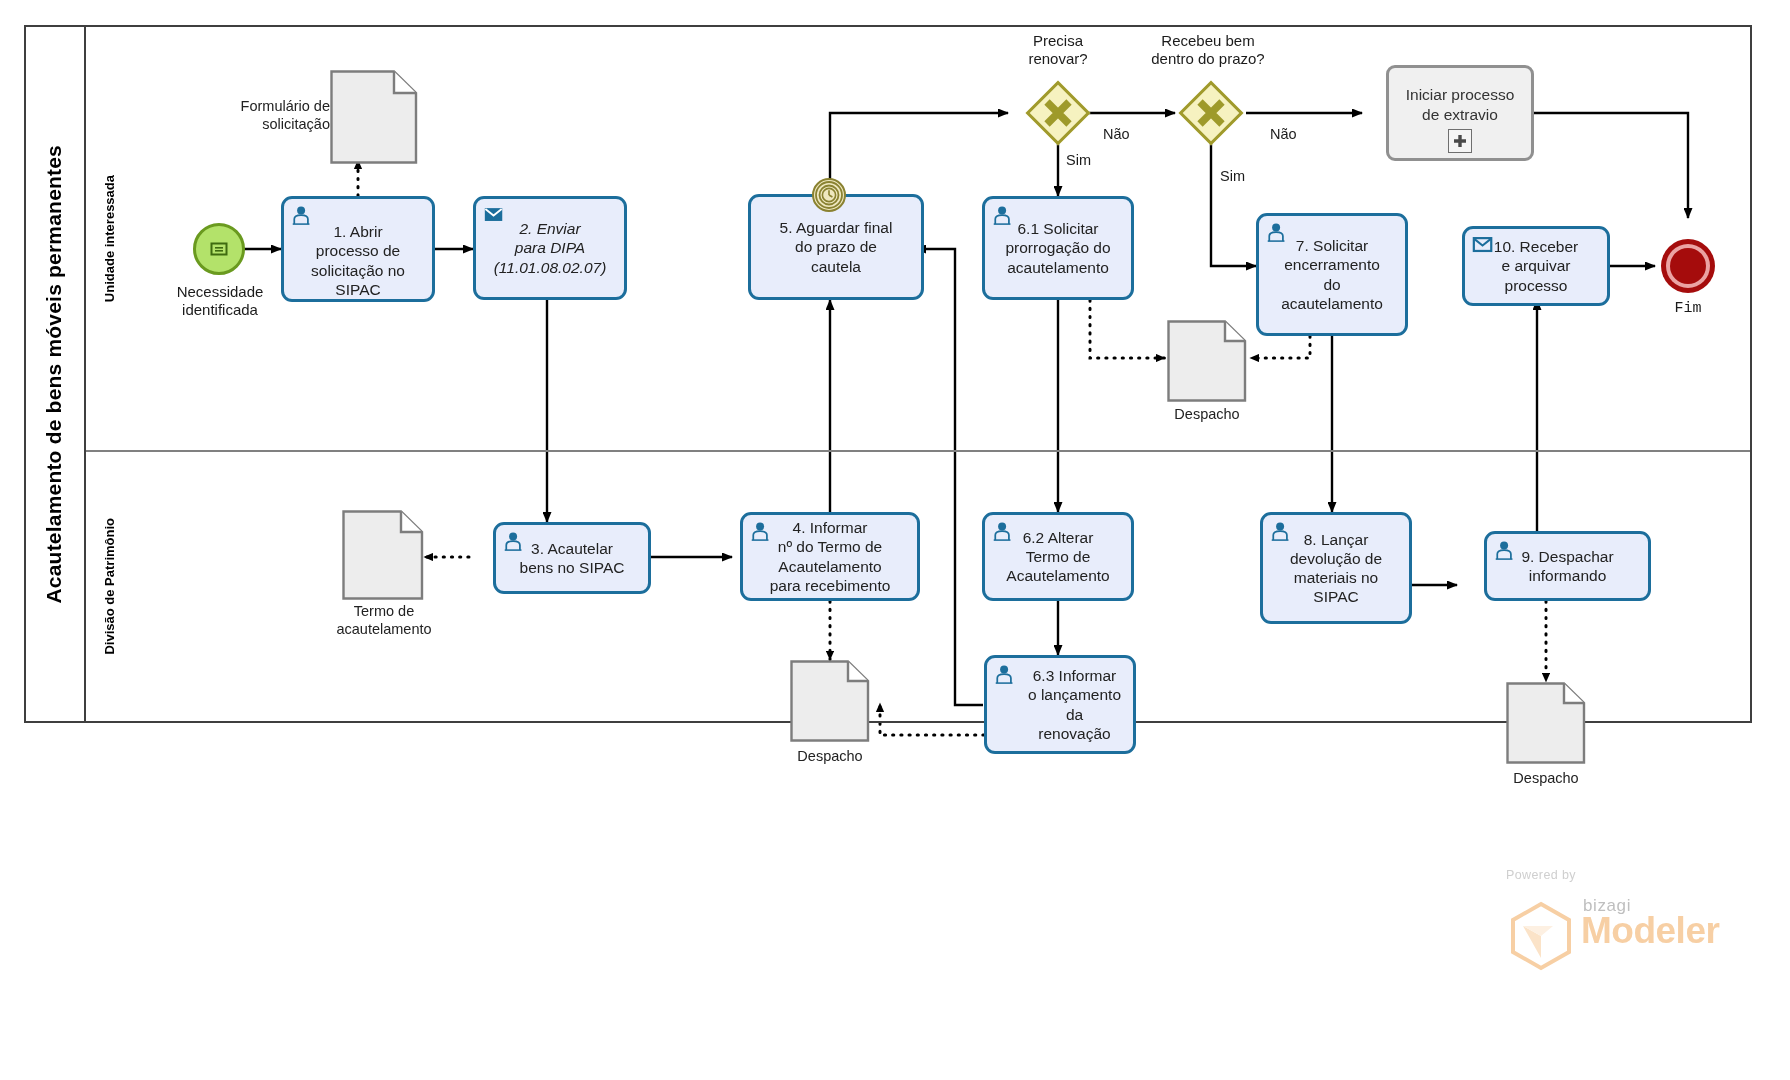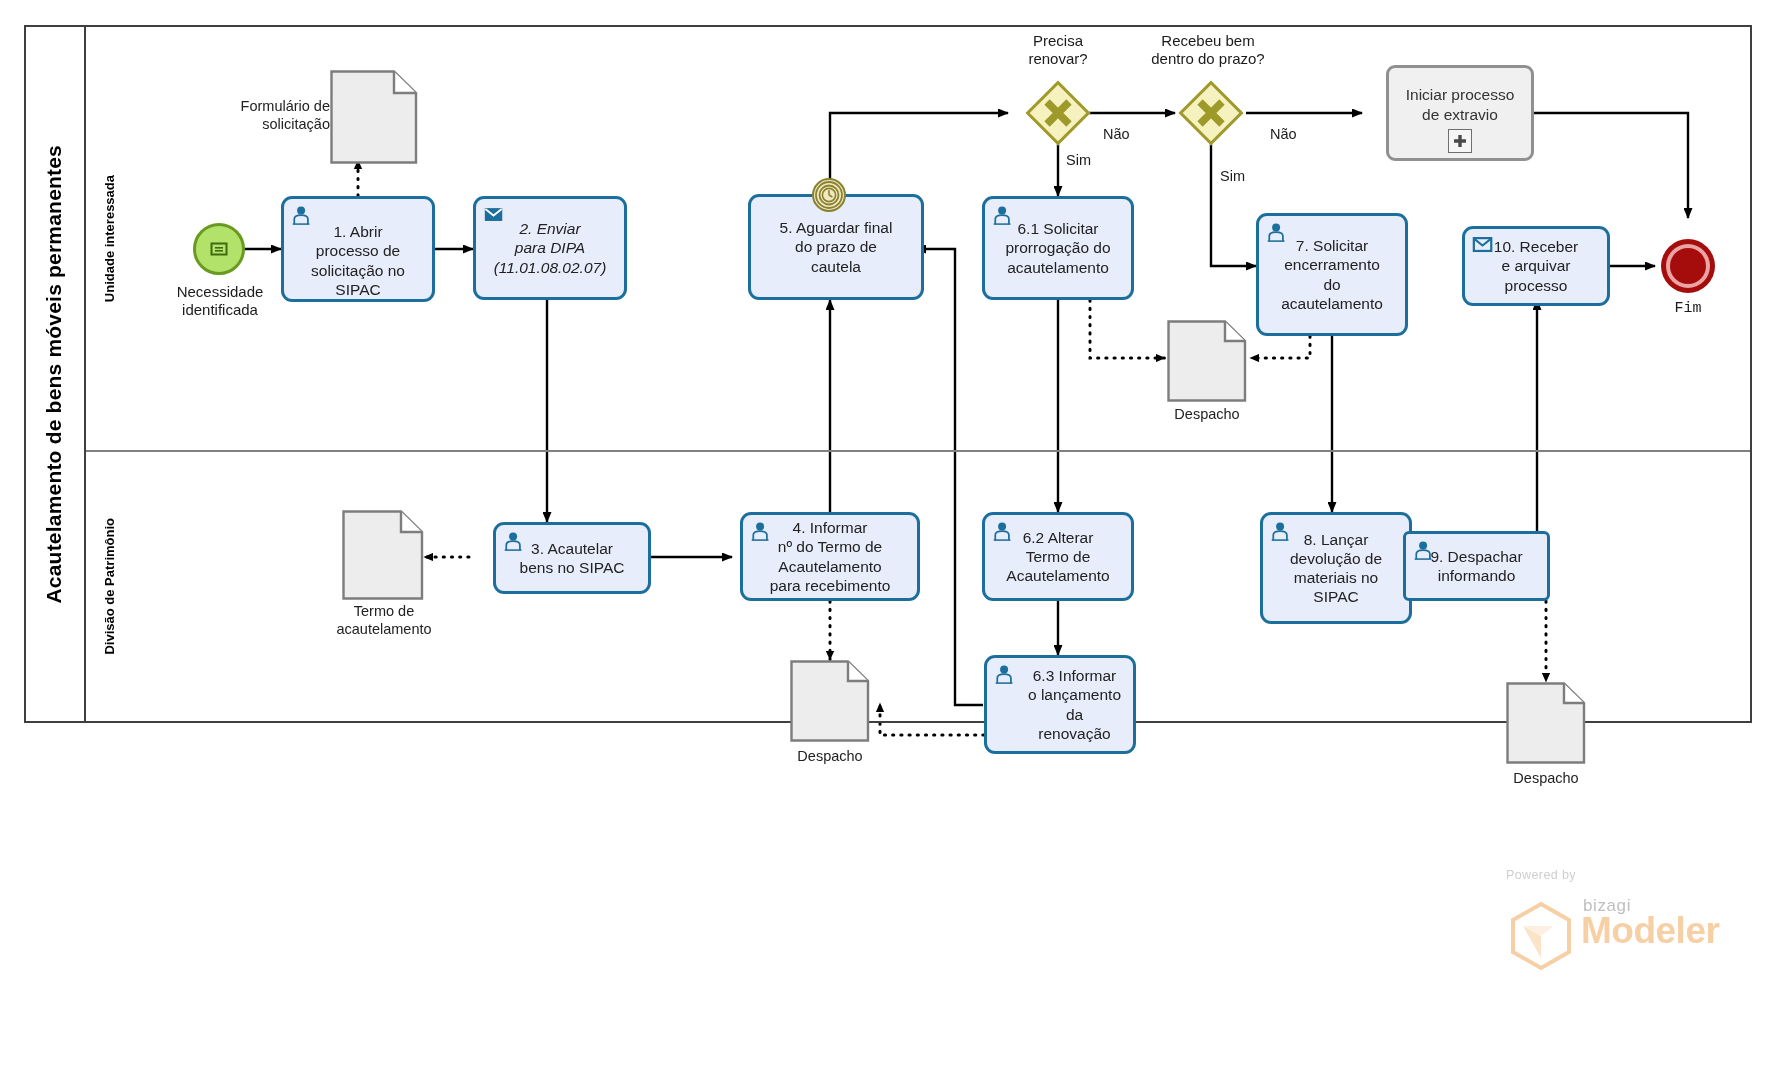--- a/index.html
+++ b/index.html
@@ -366,21 +366,21 @@
       <path d="M1.8,21 H20.2" stroke="#1c6e9c" stroke-width="1.7"></path>
     </svg>
     <div class="lbl">
       <div>8. Lançar</div>
       <div>devolução de</div>
       <div>materiais no</div>
       <div>SIPAC</div>
     </div>
   </div>
 
-  <div class="task" style="left:1403px;top:531px;width:147px;height:70px;border-radius:6px;">
+  <div class="task" style="left:1484px;top:531px;width:167px;height:70px;">
     <svg class="tico" viewBox="0 0 24 22">
       <circle cx="11" cy="6" r="4.4" fill="#1c6e9c"></circle>
       <path d="M3.5,21 V15.5 C3.5,12.6 6.8,11.2 11,11.2 C15.2,11.2 18.5,12.6 18.5,15.5 V21" fill="none" stroke="#1c6e9c" stroke-width="1.9"></path>
       <path d="M1.8,21 H20.2" stroke="#1c6e9c" stroke-width="1.7"></path>
     </svg>
     <div class="lbl">
       <div>9. Despachar</div>
       <div>informando</div>
     </div>
   </div>

